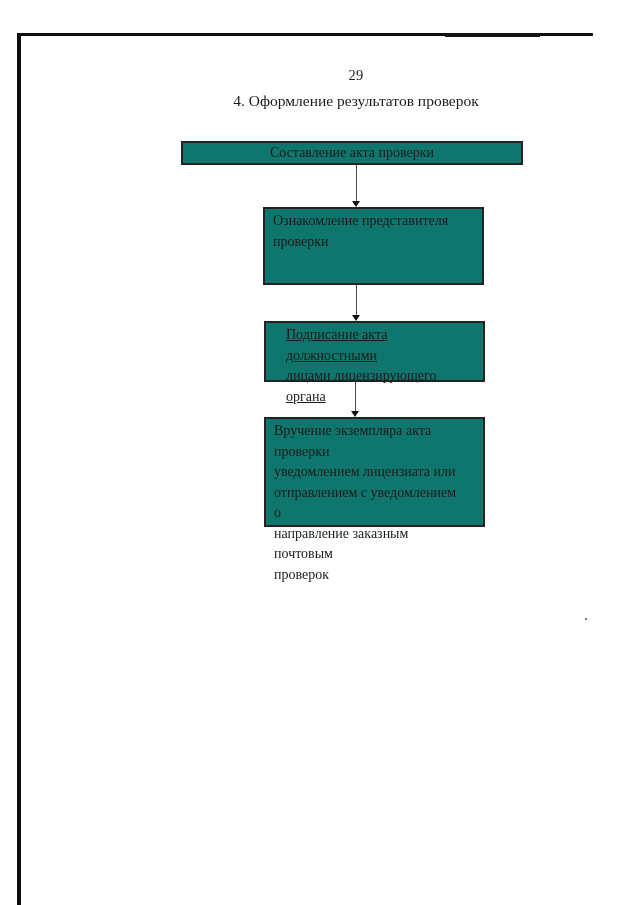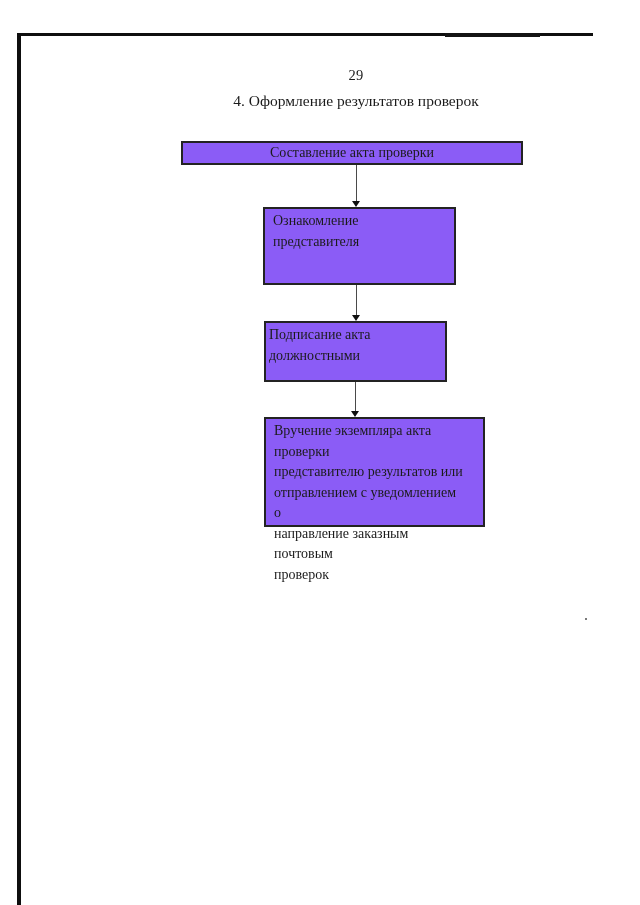--- a/index.html
+++ b/index.html
@@ -35,31 +35,31 @@
   }
   .section-title {
     position: absolute; left: 0; top: 59px; width: 678px;
     text-align: center; font-size: 15.5px;
   }
 
   
   .fc-box {
     position: absolute;
     border: 2px solid #232323;
-    background: #8b5cf6;
+    background: #0f766e;
     font-size: 14px;
     line-height: 20.5px;
   }
   .box1 {
     left: 164px; top: 108px; width: 342px; height: 24px;
     display: flex; align-items: center; justify-content: center;
     line-height: 18px;
   }
-  .box2 { left: 246px; top: 174px; width: 193px; height: 78px;  padding: 2px 6px 0 8px; }
-  .box3 { left: 247px; top: 288px; width: 183px; height: 61px;  padding: 2px 6px 0 3px; }
+  .box2 { left: 246px; top: 174px; width: 221px; height: 78px;  padding: 2px 6px 0 8px; }
+  .box3 { left: 247px; top: 288px; width: 221px; height: 61px;  padding: 2px 6px 0 20px; text-decoration: underline; }
   .box4 { left: 247px; top: 384px; width: 221px; height: 110px; padding: 2px 18px 0 8px; }
 
   
   .arrow { position: absolute; width: 9px; }
   .arrow1 { left: 335px; top: 132px; height: 42px; }
   .arrow2 { left: 335px; top: 252px; height: 36px; }
   .arrow3 { left: 334px; top: 349px; height: 35px; }
   .arrow-line {
     position: absolute; left: 3.75px; top: 0; bottom: 5px;
     width: 1.5px; background: #4a4a4a;
@@ -94,37 +94,39 @@
     <span>Составление акта проверки</span>
   </div>
 
   <div class="arrow arrow1">
     <div class="arrow-line"></div>
     <div class="arrow-head"></div>
   </div>
 
   <div class="fc-box box2">
     <div>Ознакомление представителя</div>
+    <div>проверки</div>
   </div>
 
   <div class="arrow arrow2">
     <div class="arrow-line"></div>
     <div class="arrow-head"></div>
   </div>
 
   <div class="fc-box box3">
     <div>Подписание акта должностными</div>
+    <div>лицами лицензирующего органа</div>
   </div>
 
   <div class="arrow arrow3">
     <div class="arrow-line"></div>
     <div class="arrow-head"></div>
   </div>
 
   <div class="fc-box box4">
     <div>Вручение экземпляра акта проверки</div>
-    <div>представителю результатов или</div>
+    <div>уведомлением лицензиата или</div>
     <div>отправлением с уведомлением о</div>
     <div>направление заказным почтовым</div>
     <div>проверок</div>
   </div>
 
 </div>
 
 </body></html>

